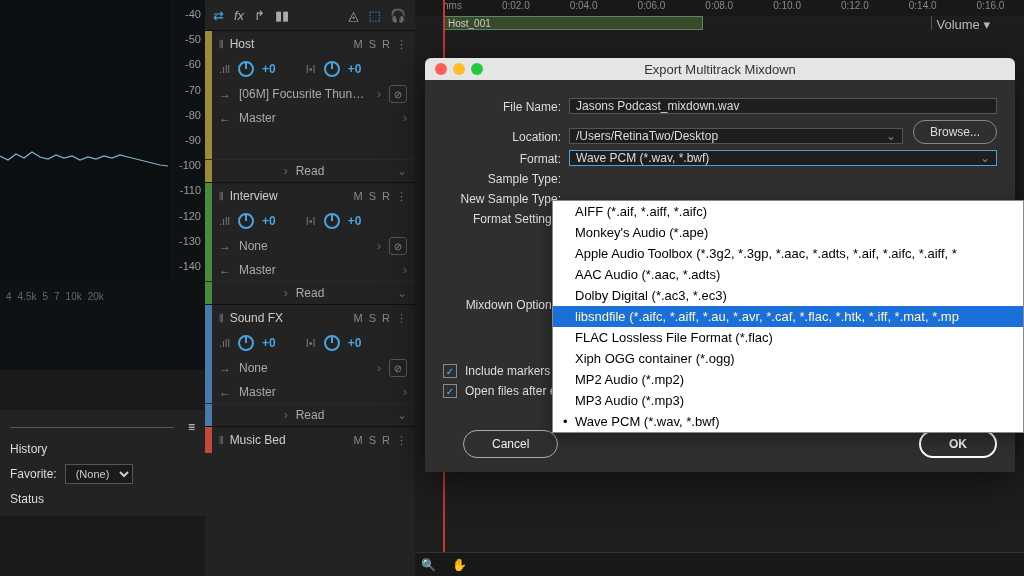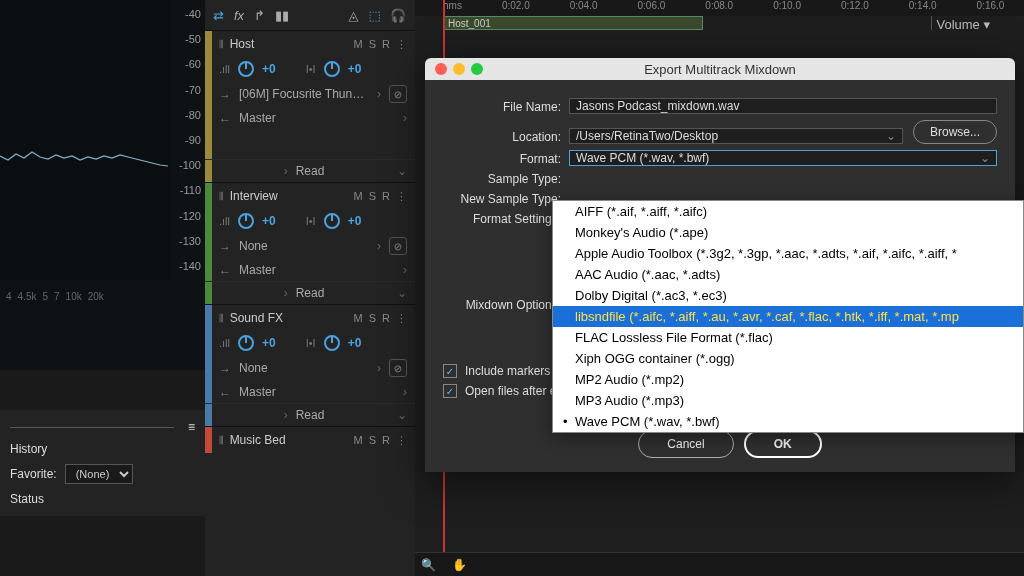--- a/index.html
+++ b/index.html
@@ -52,28 +52,28 @@
 .dialog .titlebar .title { position:absolute; left:0; right:0; text-align:center; color:#333; font-size:13px; }
 .dialog .body { padding:12px 18px 20px; }
 .field-row { display:flex; align-items:flex-end; margin:6px 0; }
 .field-row .label { width:126px; text-align:right; color:#ddd; padding-right:8px; font-size:12px; }
 .field-row input.text, .field-row .dropdown { flex:1; background:#1e1e1e; border:1px solid #555; color:#ddd; padding:0 6px; font-size:12px; }
 .field-row .dropdown { display:flex; align-items:center; justify-content:space-between; }
 .field-row .dropdown .caret { color:#888; }
 .browse-btn { margin-left:10px; border:1px solid #888; background:transparent; color:#ddd; padding:4px 16px; border-radius:14px; font-size:12px; }
 .checkbox-row { display:flex; align-items:center; gap:8px; margin:6px 0 0 0; color:#ddd; }
 .checkbox-row .cb { width:14px; height:14px; border:1px solid #888; display:flex; align-items:center; justify-content:center; color:#6bf; font-size:10px; }
-.dlg-buttons { display:flex; justify-content:center; gap:10px; padding:12px 18px 14px;margin-left:20px; }
+.dlg-buttons { display:flex; justify-content:space-between; gap:10px; padding:12px 18px 14px;margin-left:20px; }
 .dlg-buttons button { border:1px solid #aaa; background:transparent; color:#eee; padding:5px 28px; border-radius:16px; font-size:12px; }
 .dlg-buttons .primary { border:2px solid #fff; font-weight:600; }
 
 
 .dropdown-list { position:absolute; left:552px; top:172px; width:472px; background:#fff; color:#000; border:1px solid #888; z-index:50; box-shadow:0 4px 16px rgba(0,0,0,.4); font-size:13px;margin-top:28px; }
 .dropdown-list .item { padding:3px 10px; white-space:nowrap; overflow:hidden; text-overflow:ellipsis; }
-.dropdown-list .item.selected { background:#1a6fd8; color:#fde047; }
+.dropdown-list .item.selected { background:#1a6fd8; color:#fef9c3; }
 .dropdown-list .item .bullet { display:inline-block; width:8px; margin-right:4px; }
 
 
 .transport { position:absolute; left:415px; bottom:0; right:0; height:24px; background:#181818; border-top:1px solid #333; }
 .transport .btn { display:inline-flex; align-items:center; justify-content:center; width:22px; height:18px; margin:3px 3px; color:#aaa; }
 </style>
 </head>
 <body>
 
 <div class="spectrum">

